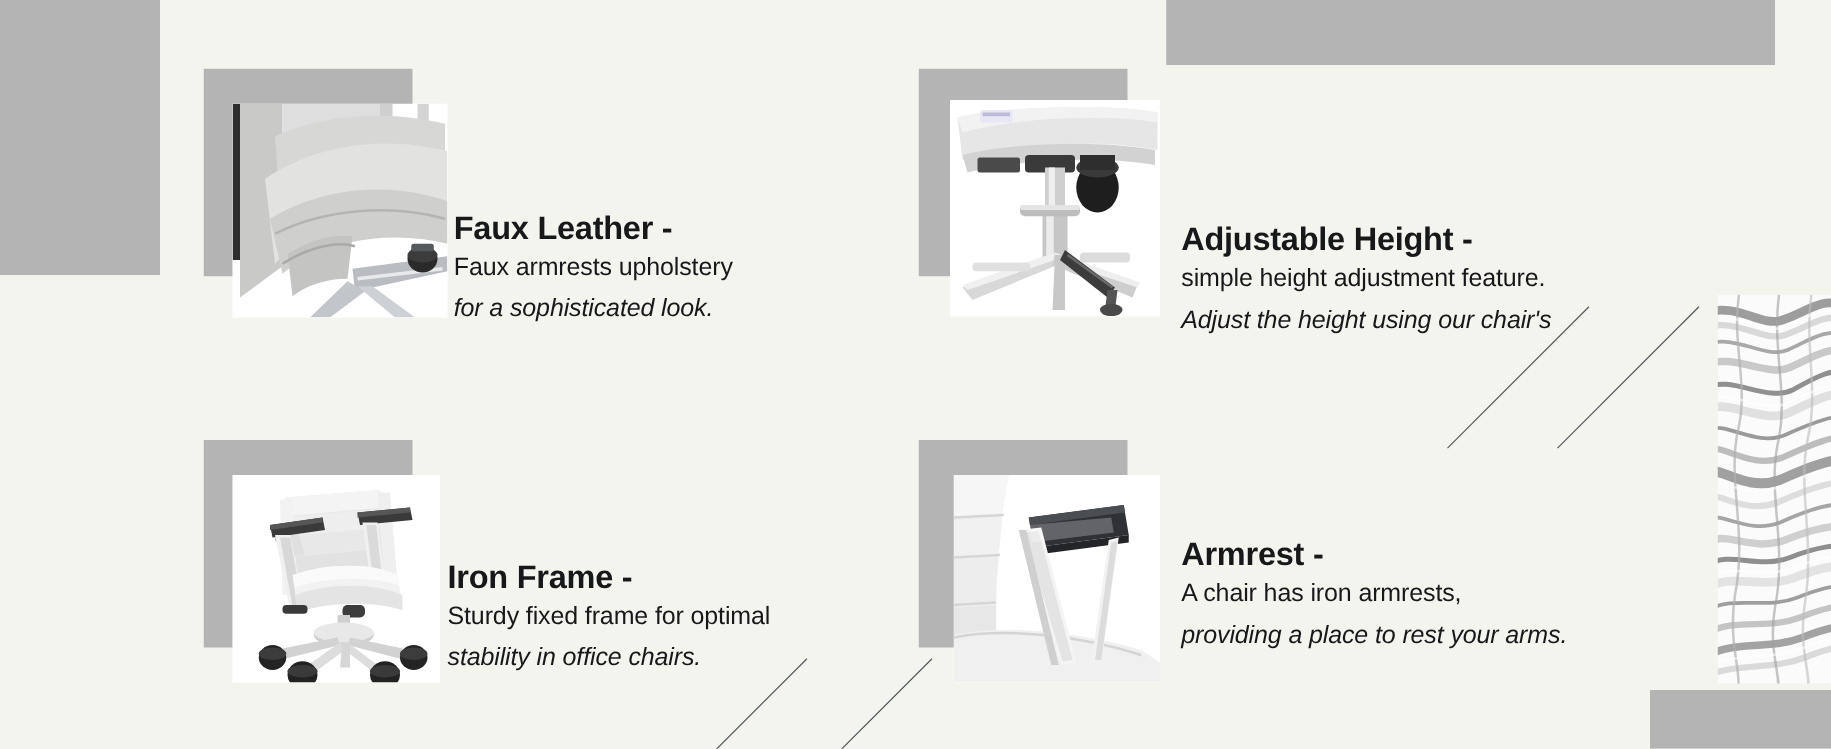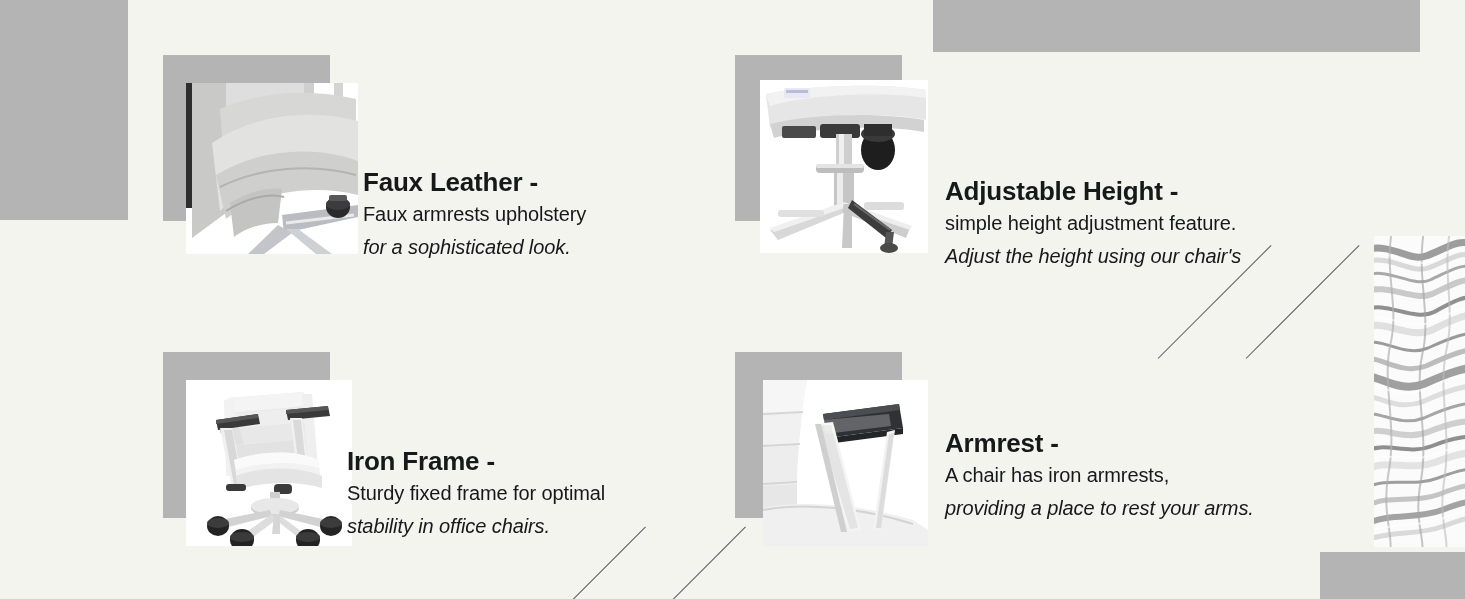--- a/index.html
+++ b/index.html
@@ -83,21 +83,21 @@
   .feature-desc-line:last-child { margin-bottom: 0; font-style: italic; }
 
   
   #feature-0 { left: 163px; top: 55px; }
   #feature-1 { left: 735px; top: 55px; }
   #feature-2 { left: 163px; top: 352px; }
   #feature-3 { left: 735px; top: 352px; }
 
   #feature-0 .feature-text { left: 200px; top: 73px; }
   #feature-1 .feature-text { left: 210px; top: 82px; }
-  #feature-2 .feature-text { left: 184px; top: 55px; }
+  #feature-2 .feature-text { left: 195px; top: 55px; }
   #feature-3 .feature-text { left: 210px; top: 37px; }
 </style>
 </head>
 <body>
 
 <div class="canvas">
 
   <div class="deco-rect" style="left:0px; top:0px; width:128px; height:220px;"></div>
 
   <div class="deco-rect" style="left:933px; top:0px; width:487px; height:52px;"></div>

